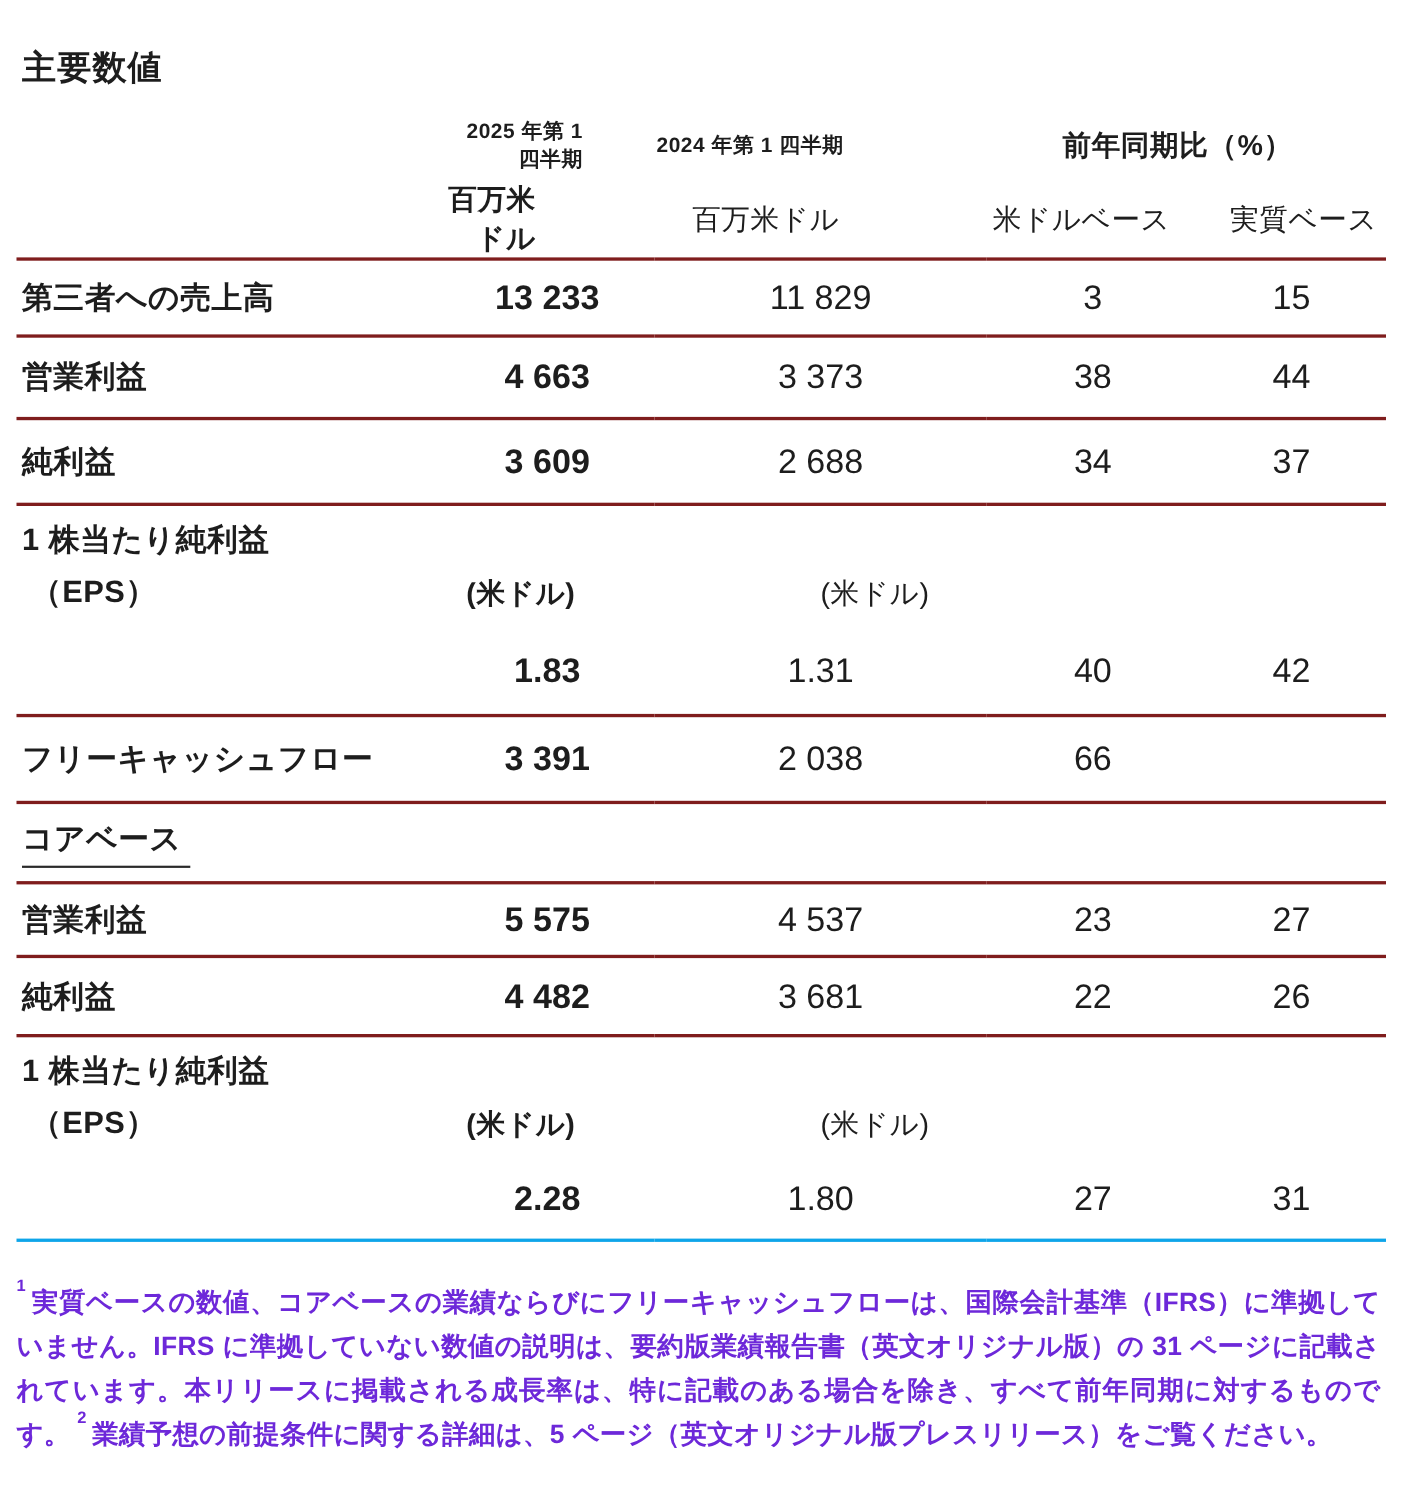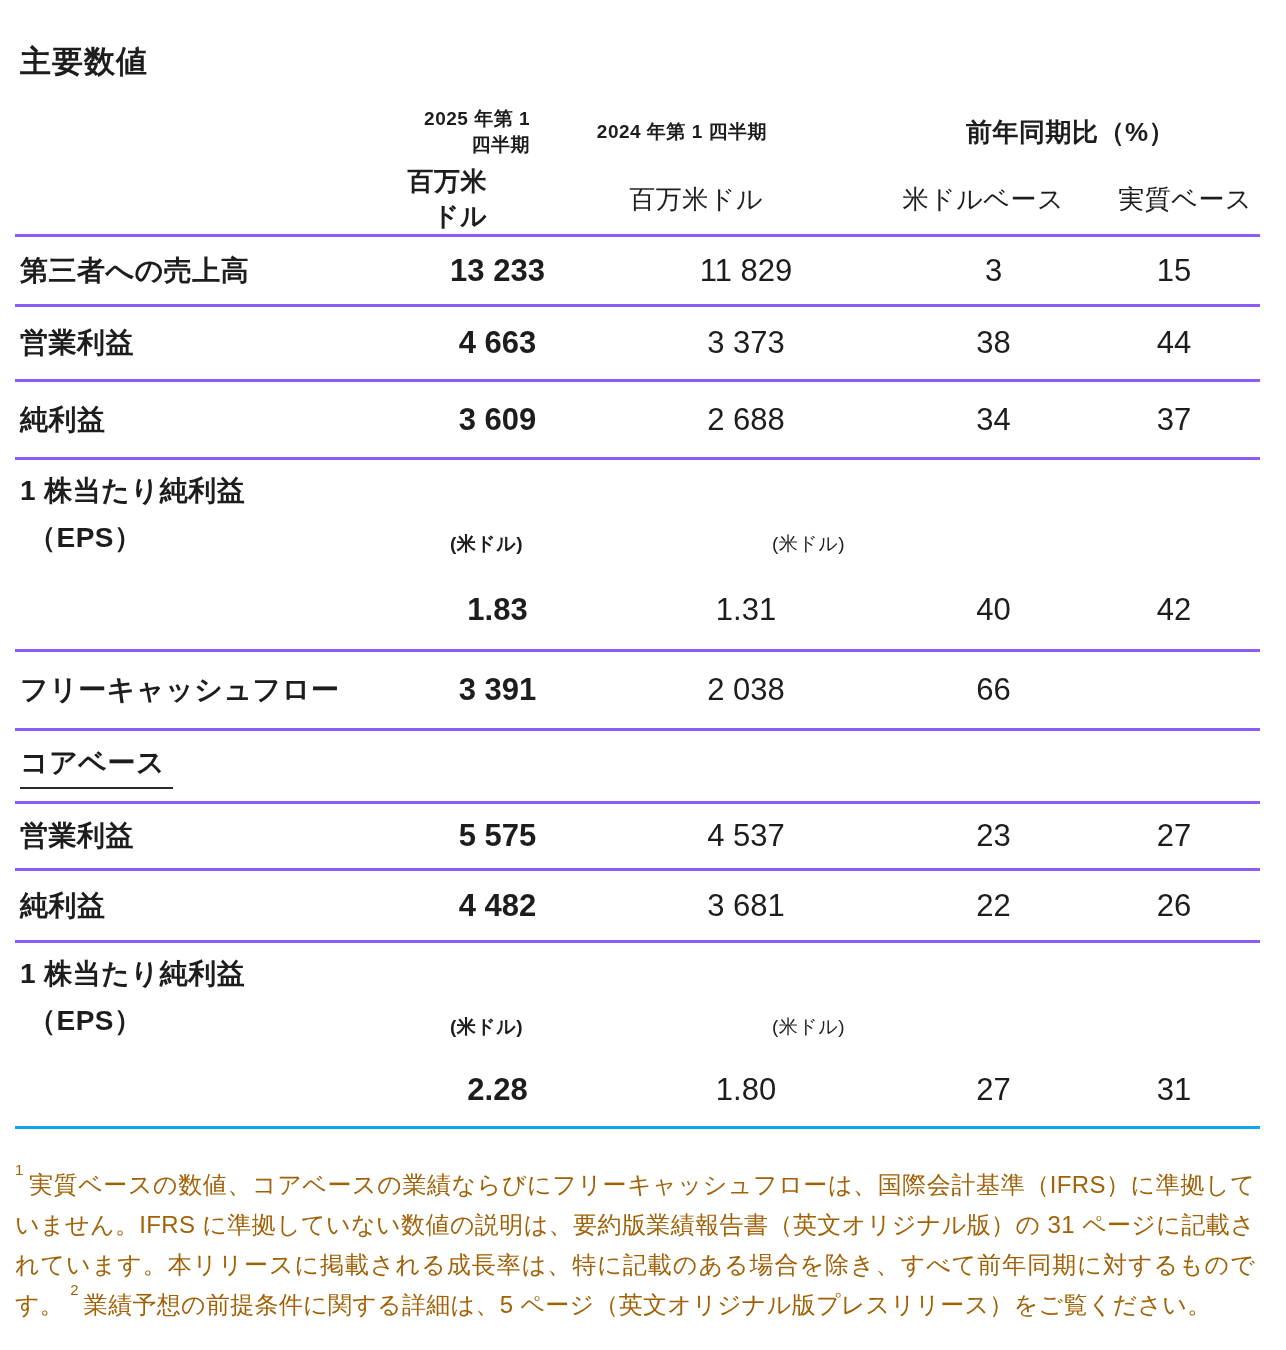--- a/index.html
+++ b/index.html
@@ -29,54 +29,54 @@
   .hcell{font-weight:bold;font-size:19px;text-align:right;letter-spacing:0.5px;}
   .pr-q2025{padding-right:65px;}
   .pr-q2024{padding-right:130px;}
   .yoy-cell{font-weight:bold;font-size:26px;text-align:center;padding-right:16px;letter-spacing:0.5px;}
   .ucell{font-size:26px;text-align:right;letter-spacing:0.5px;}
   .u-2025{font-weight:bold;padding-right:108px;}
   .u-2024{padding-right:134px;}
   .u-usd{padding-right:26px;}
   .u-cer{padding-right:8px;}
   
-  tr.sep>td{border-top:3px solid #8b5cf6;}
+  tr.sep>td{border-top:3px solid #7f1d1d;}
   tr.r-std1{height:70px;}
   tr.r-std2{height:75px;}
   tr.r-std3{height:78px;}
   tr.r-epsa{height:112px;}
   tr.r-epsb{height:80px;}
   tr.r-fcf{height:79px;}
   tr.r-core-head{height:73px;}
   tr.r-core1{height:67px;}
   tr.r-core2{height:72px;}
   tr.r-eps2b{height:74px;}
   tr.last>td{border-bottom:3px solid #0ea5e9;}
   td.label{font-size:28px;font-weight:bold;padding-left:5px;letter-spacing:0.5px;}
   td.num{text-align:center;}
   td.v2025{font-weight:bold;}
   td.cer{padding-right:2px;}
   
   td.eps-label{vertical-align:top;}
   .eps-l1{padding-top:14px;line-height:34px;}
   .eps-l2{padding-top:13px;line-height:34px;padding-left:8px;}
-  td.eps-unit{vertical-align:bottom;font-size:19px;text-align:right;padding-bottom:14px;letter-spacing:0.5px;}
+  td.eps-unit{vertical-align:bottom;font-size:26px;text-align:right;padding-bottom:14px;letter-spacing:0.5px;}
   td.eps-unit.b{font-weight:bold;padding-right:72px;}
   td.eps-unit.r{padding-right:52px;}
   
   .core-underline{
     display:inline-block;border-bottom:2px solid #2a2a2a;
     padding:0 8px 5px 0;
     text-align:center;
   }
   
   .footnotes{
     margin:36px 26px 0 15px;width:1240px;
     font-size:24px;line-height:40px;text-align:justify;
-    letter-spacing:0.3px;color:#a16207;
+    letter-spacing:0.3px;color:#6d28d9;font-weight:bold;
   }
   .footnotes sup{font-size:15px;line-height:0;position:relative;top:-9px;margin-right:5px;}
   .footnotes sup.second{margin-left:6px;}
 </style>
 </head>
 <body>
 
 <h1 class="page-title">主要数値</h1>
 
 <table class="kft">

